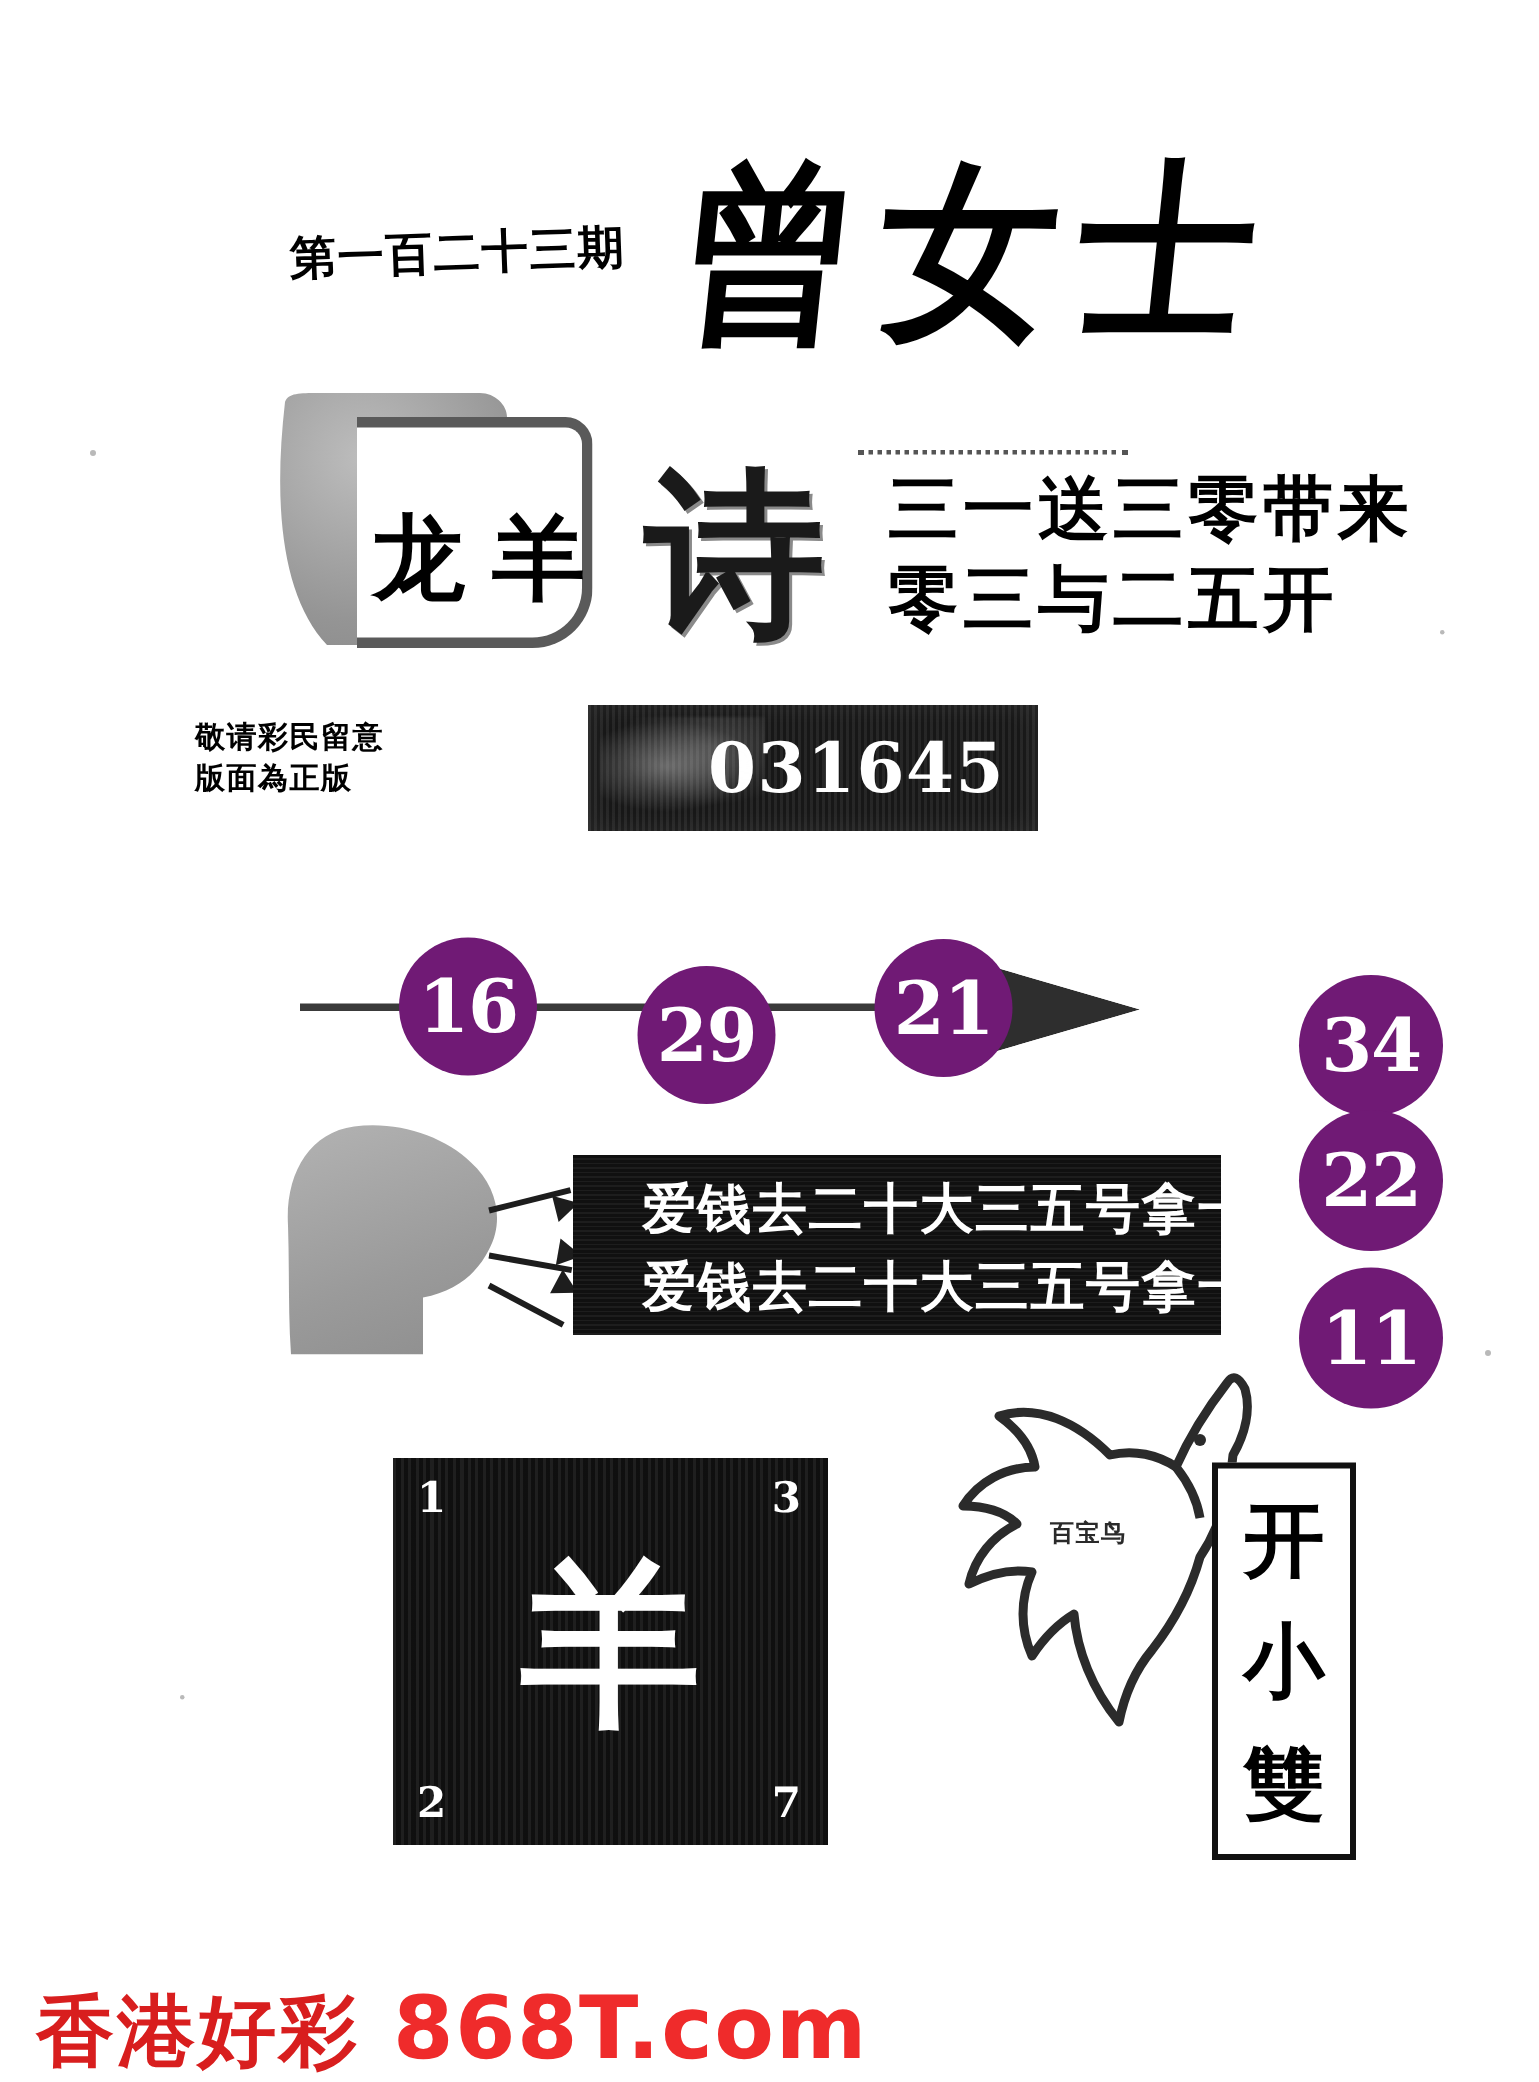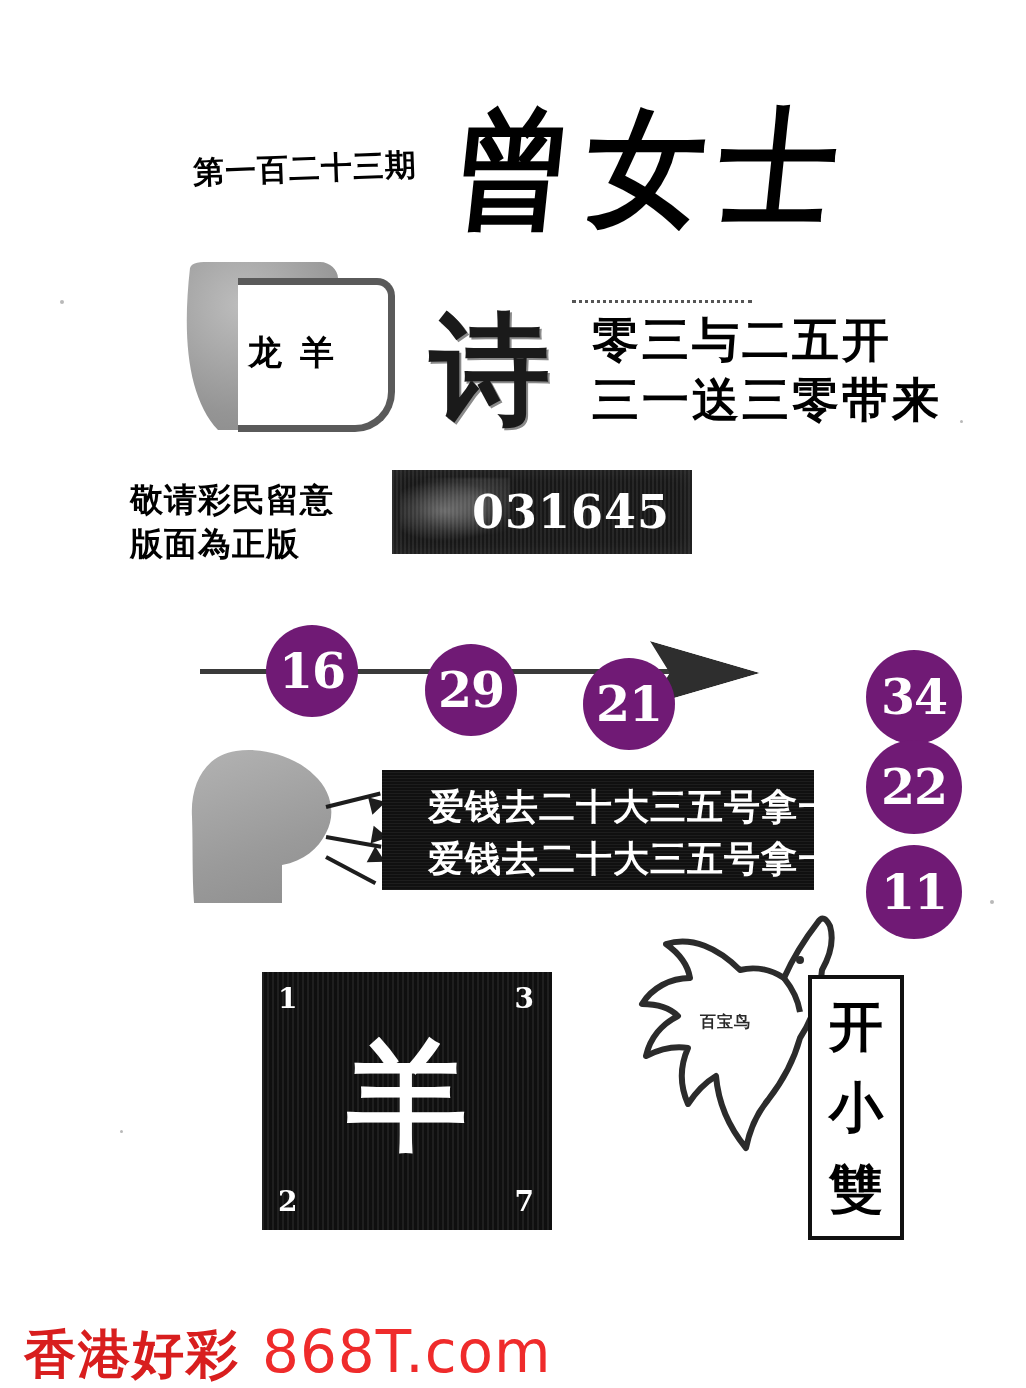--- a/index.html
+++ b/index.html
@@ -67,21 +67,21 @@
     border: 7px solid #5a5a5a;
     border-left: none;
     border-radius: 0 18px 40px 0;
     background: #ffffff;
   }
   .zodiac-pair {
     position: absolute;
     left: 248px;
     top: 330px;
     font-family: "DejaVu Serif", serif;
-    font-size: 34px;
+    font-size: 62px;
     font-weight: 700;
     letter-spacing: 18px;
     color: #000;
   }
   .poem-char {
     position: absolute;
     left: 430px;
     top: 290px;
     font-family: "DejaVu Serif", serif;
     font-size: 120px;
@@ -108,21 +108,21 @@
     width: 180px;
     border-top: 3px dotted #555;
   }
 
   
   .notice {
     position: absolute;
     left: 130px;
     top: 478px;
     font-family: "DejaVu Serif", serif;
-    font-size: 33px;
+    font-size: 20px;
     font-weight: 700;
     line-height: 1.33;
     letter-spacing: 1px;
     color: #000;
     white-space: nowrap;
   }
   .code-box {
     position: absolute;
     left: 392px;
     top: 470px;
@@ -193,21 +193,21 @@
     font-family: "DejaVu Serif", serif;
     font-size: 49px;
     font-weight: 700;
     display: flex;
     align-items: center;
     justify-content: center;
     letter-spacing: -1px;
   }
   .ball.b1 { left: 266px; top: 625px; }
   .ball.b2 { left: 425px; top: 644px; }
-  .ball.b3 { left: 583px; top: 658px; }
+  .ball.b3 { left: 583px; top: 626px; }
   .ball.r1 { left: 866px; top: 650px; width: 96px; height: 94px; }
   .ball.r2 { left: 866px; top: 740px; width: 96px; height: 94px; }
   .ball.r3 { left: 866px; top: 845px; width: 96px; height: 94px; }
 
   
   .head-figure {
     position: absolute;
     left: 186px;
     top: 745px;
     width: 160px;
@@ -355,21 +355,21 @@
   .footer .cn {
     font-family: "DejaVu Serif", serif;
     font-size: 52px;
     font-weight: 700;
     color: #d81e1e;
     letter-spacing: 2px;
   }
   .footer .url {
     font-family: "DejaVu Sans", sans-serif;
     font-size: 58px;
-    font-weight: 400;
+    font-weight: 700;
     color: #ef2b2b;
     letter-spacing: 1px;
   }
 
   .speckle {
     position: absolute;
     background: #b9b9b9;
     border-radius: 50%;
   }
 </style>
@@ -383,22 +383,22 @@
 
   <div class="phone-shape">
     <div class="body"></div>
     <div class="flap"></div>
   </div>
   <div class="zodiac-pair">龙羊</div>
 
   <div class="dot-line"></div>
   <div class="poem-char">诗</div>
   <div class="poem-lines">
+    <div>三一送三零带来</div>
     <div>零三与二五开</div>
-    <div>三一送三零带来</div>
   </div>
 
   <div class="notice">
     <div>敬请彩民留意</div>
     <div>版面為正版</div>
   </div>
   <div class="code-box">
     <div class="smudge"></div>
     <div class="serial">031645</div>
   </div>

